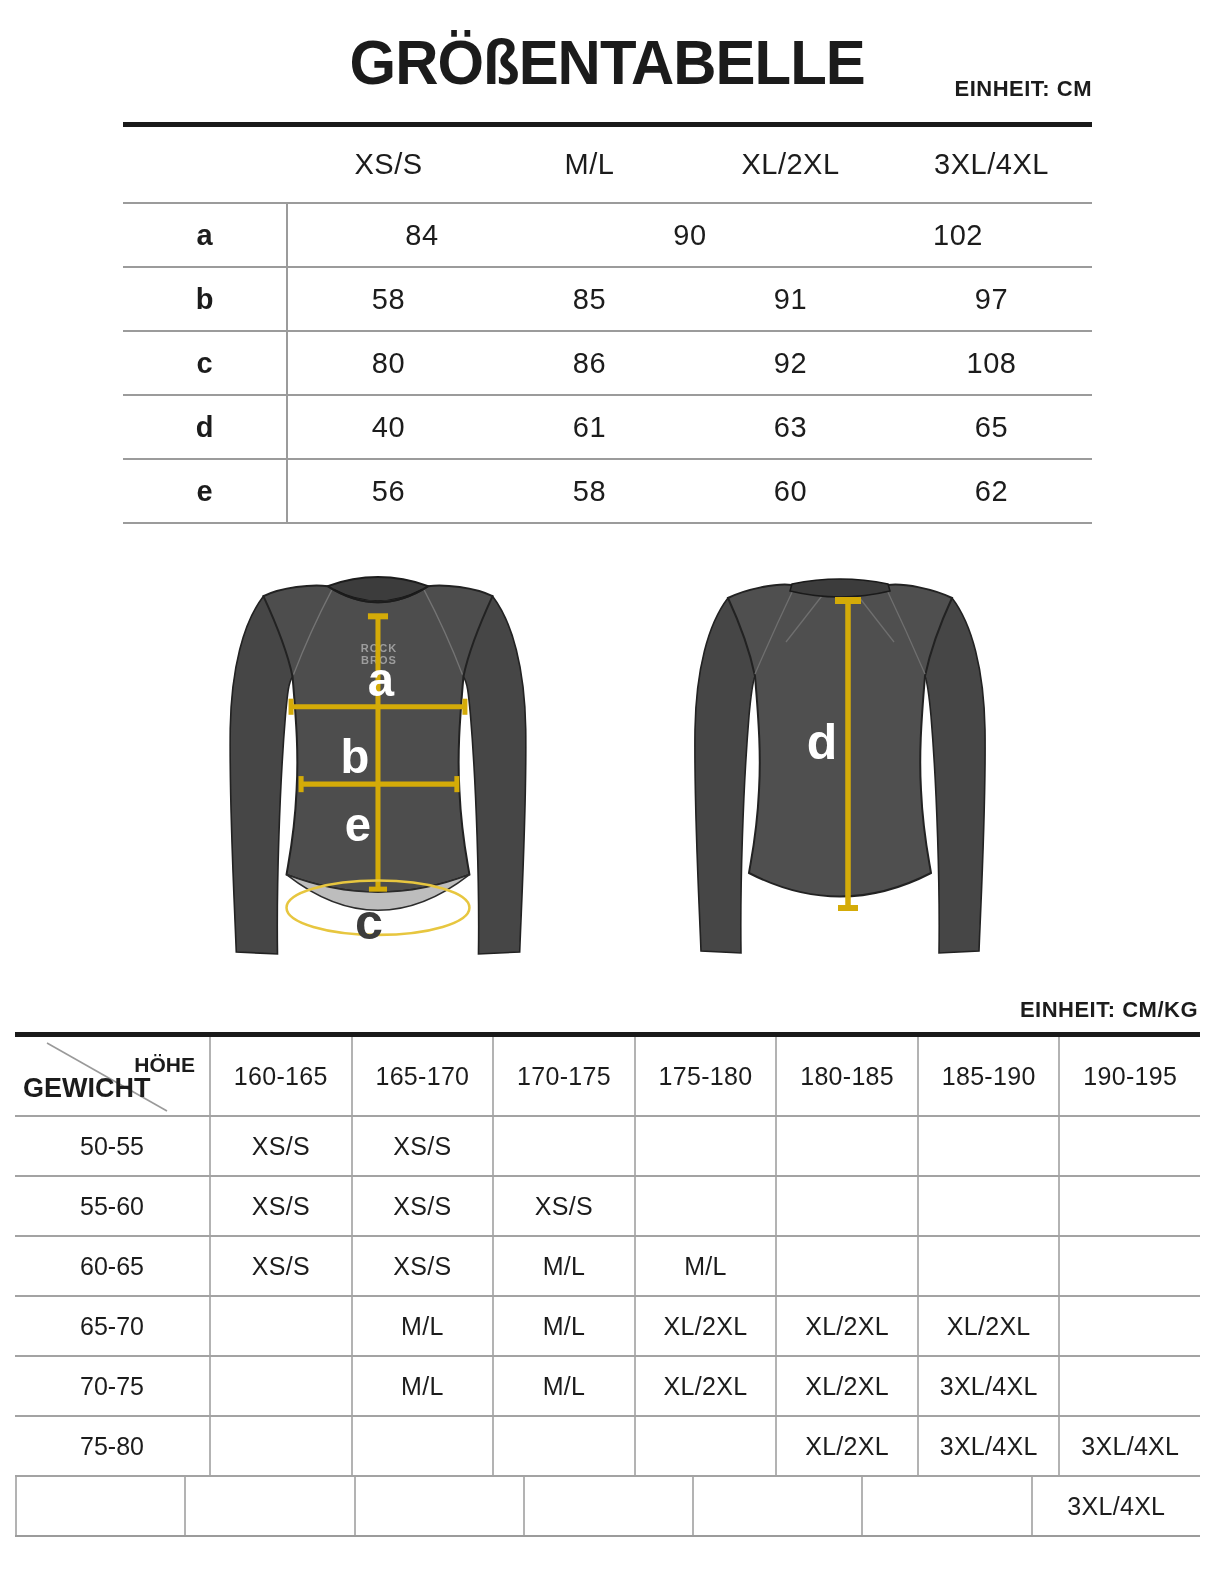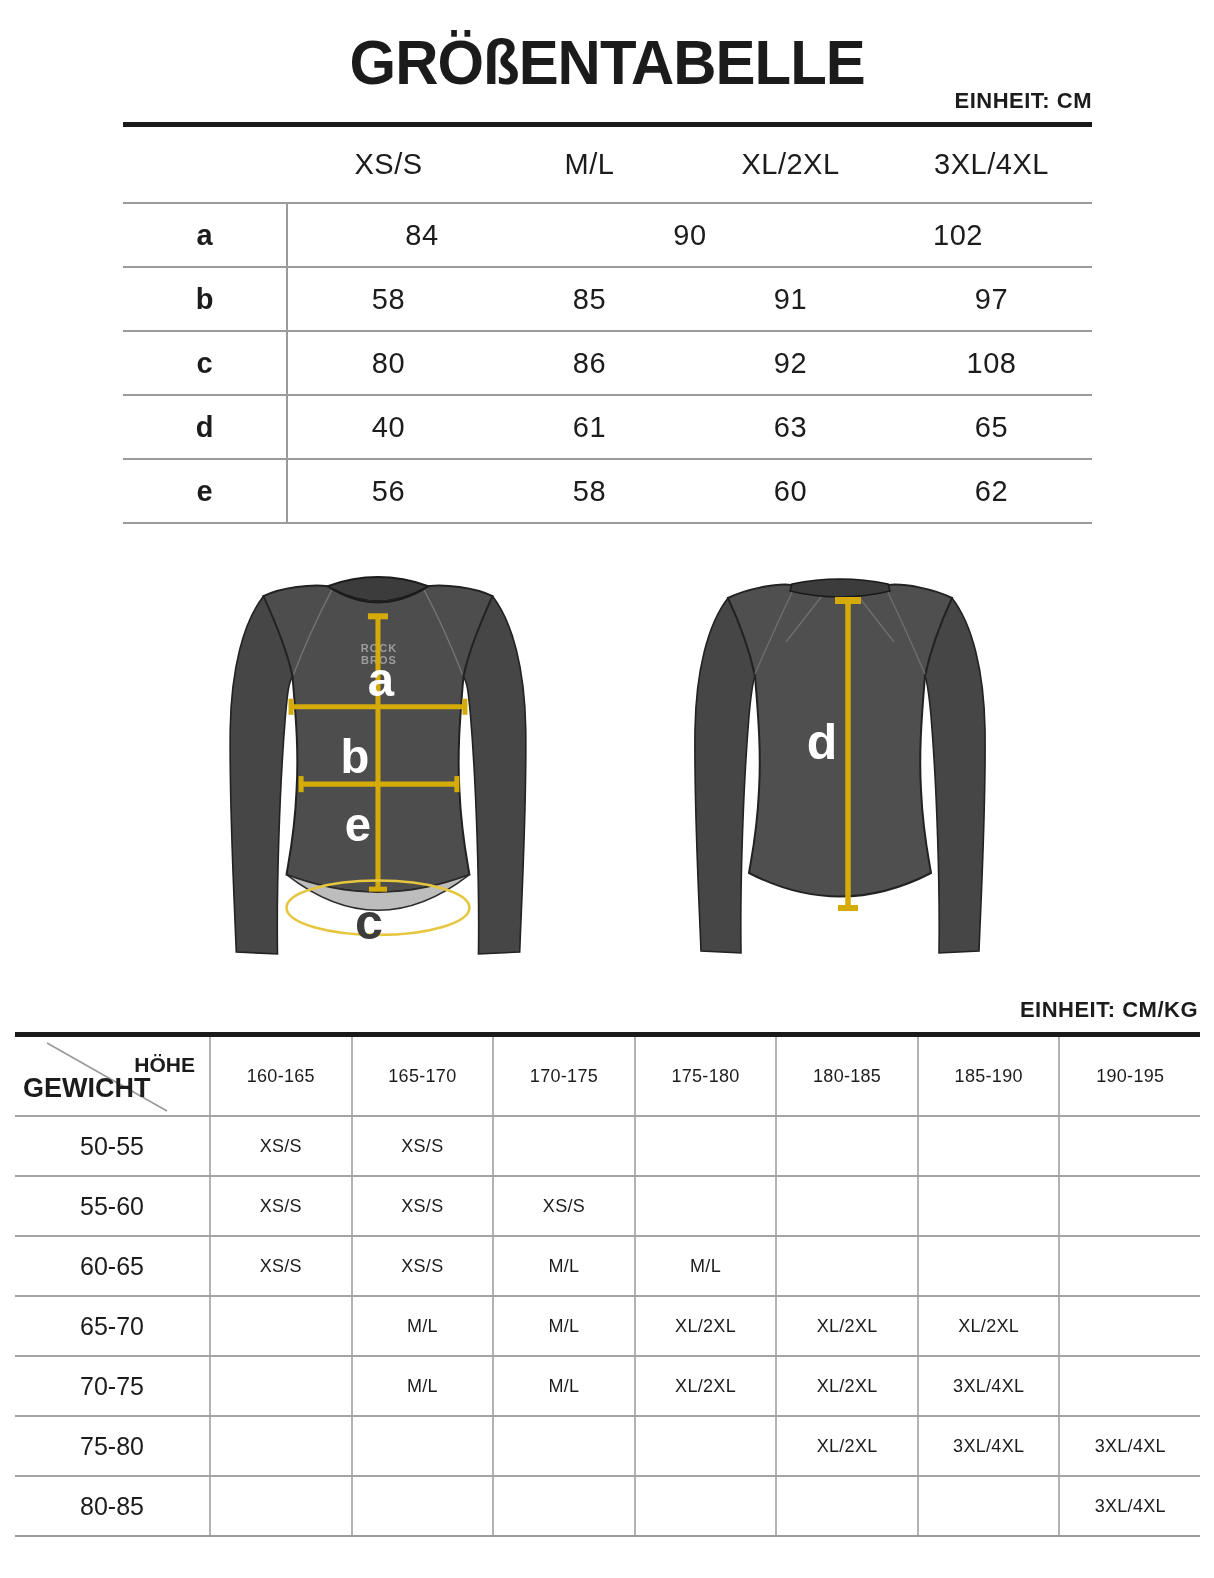--- a/index.html
+++ b/index.html
@@ -5,21 +5,21 @@
   * { margin:0; padding:0; box-sizing:border-box; }
   html,body { background:#fff; }
   body {
     width:1214px; height:1578px; position:relative; overflow:hidden;
     font-family:"Liberation Sans","DejaVu Sans",sans-serif; color:#1c1c1c;
   }
   
   .title { position:absolute; top:26px; left:0; width:100%; text-align:center; }
   .title span { display:inline-block; font-size:63px; font-weight:900; letter-spacing:-1px;
                 transform:scaleX(.95); color:#1b1b1b; white-space:nowrap; }
-  .unit-top    { position:absolute; top:88px;  right:122px; font-size:22px; font-weight:800; letter-spacing:.5px; }
+  .unit-top    { position:absolute; top:76px;  right:122px; font-size:22px; font-weight:800; letter-spacing:.5px; }
   .unit-bottom { position:absolute; top:997px; right:16px;  font-size:22px; font-weight:800; letter-spacing:.5px; }
 
   
   .t1 { position:absolute; left:123px; top:122px; width:969px;
         border-top:5px solid #1a1a1a; border-bottom:2px solid #9b9b9b; }
   .t1-row { display:flex; height:64px; border-top:2px solid #9b9b9b; }
   .t1-row.t1-head { height:75px; border-top:none; }
   .t1-lbl { width:165px; height:100%; display:flex; align-items:center; justify-content:center;
             font-weight:700; font-size:29px; }
   .t1-row:not(.t1-head) .t1-lbl { border-right:2px solid #9b9b9b; }
@@ -32,21 +32,21 @@
   svg text { font-family:"Liberation Sans","DejaVu Sans",sans-serif; }
 
   
   .t2 { position:absolute; left:15px; top:1032px; width:1185px;
         border-top:5px solid #1a1a1a; border-bottom:2px solid #9b9b9b; }
   .t2-row { display:flex; height:60px; border-top:2px solid #a3a3a3; }
   .t2-row.t2-head { height:78px; border-top:none; }
   .t2-rowlbl, .t2-corner { width:194px; height:100%; }
   .t2-rowlbl { display:flex; align-items:center; justify-content:center; font-size:25px; font-weight:500; }
   .t2-cell { flex:1; height:100%; display:flex; align-items:center; justify-content:center;
-             font-size:18px; font-weight:500; border-left:2px solid #b3b3b3; letter-spacing:.3px; }
+             font-size:25px; font-weight:500; border-left:2px solid #b3b3b3; letter-spacing:.3px; }
   .t2-corner { position:relative; }
   .corner-h { position:absolute; top:16px;   right:14px; font-size:21px; font-weight:800; }
   .corner-g { position:absolute; bottom:11px; left:8px;  font-size:27px; font-weight:800; }
   .corner-svg { position:absolute; left:0; top:0; width:100%; height:100%; }
 </style>
 </head>
 <body>
 
 <div class="title">
   <span>GRÖßENTABELLE</span>
@@ -232,21 +232,20 @@
     <div class="t2-cell"></div>
     <div class="t2-cell"></div>
     <div class="t2-cell"></div>
     <div class="t2-cell"></div>
     <div class="t2-cell">XL/2XL</div>
     <div class="t2-cell">3XL/4XL</div>
     <div class="t2-cell">3XL/4XL</div>
   </div>
 
   <div class="t2-row">
-    <div class="t2-rowlbl">80-85</div>
     <div class="t2-cell"></div>
     <div class="t2-cell"></div>
     <div class="t2-cell"></div>
     <div class="t2-cell"></div>
     <div class="t2-cell"></div>
     <div class="t2-cell"></div>
     <div class="t2-cell">3XL/4XL</div>
   </div>
 </div>
 

